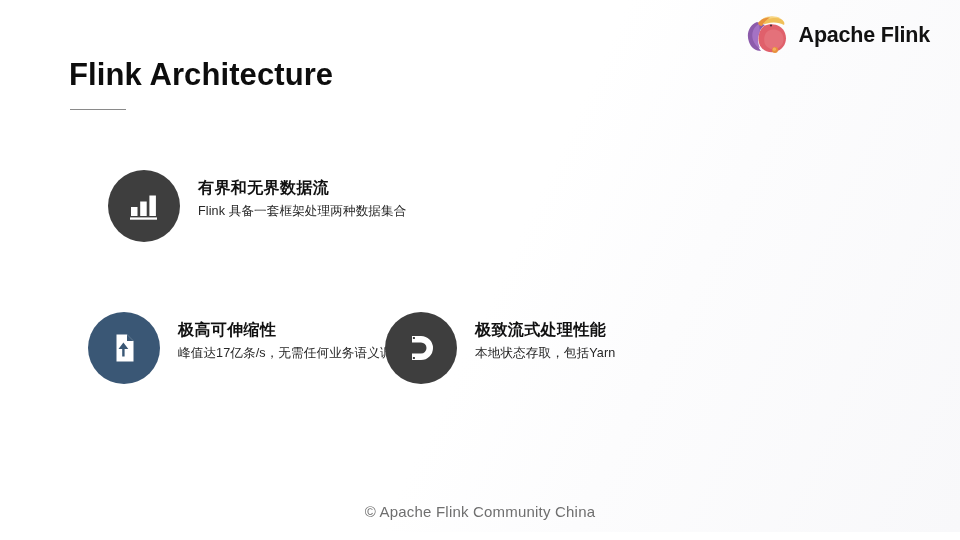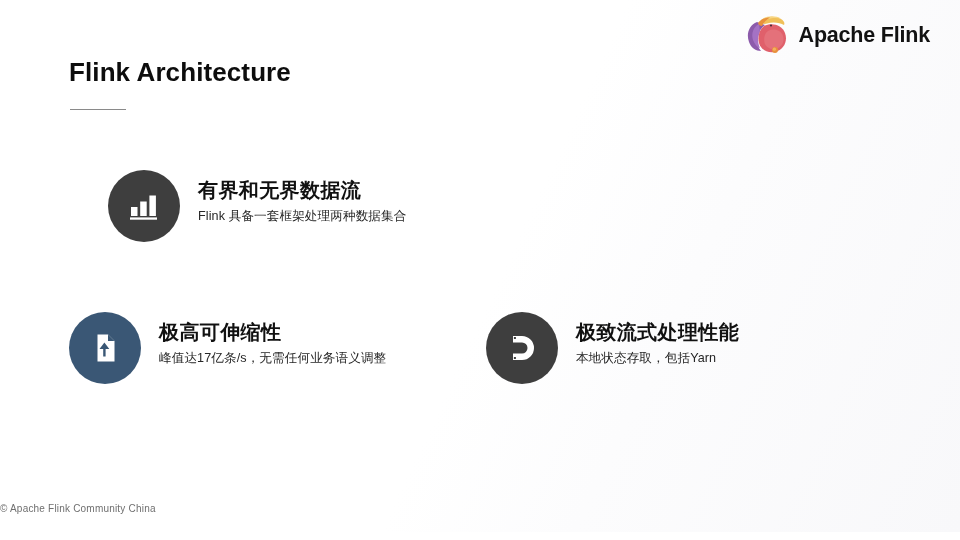--- a/index.html
+++ b/index.html
@@ -42,21 +42,21 @@
     color: #121212;
     letter-spacing: -0.2px;
     white-space: nowrap;
   }
 
   
   .title {
     position: absolute;
     left: 69px;
     top: 57px;
-    font-size: 26px;
+    font-size: 31px;
     font-weight: bold;
     color: #0d0d0d;
     letter-spacing: 0.1px;
   }
   .title-rule {
     position: absolute;
     left: 70px;
     top: 109px;
     width: 56px;
     height: 1px;
@@ -74,22 +74,22 @@
     display: flex;
     height: 142px;
   }
   .feature {
     display: flex;
     align-items: flex-start;
     box-sizing: border-box;
   }
   .feature.col-left  { width: 380px; padding-left: 108px; }
   .feature.col-right { width: 460px; padding-left: 7px; }
-  .row-2 .feature.col-left  { padding-left: 69px; }
-  .row-2 .feature.col-right { padding-left: 5px; justify-content: center; }
+  .row-2 .feature.col-left  { padding-left: 88px; }
+  .row-2 .feature.col-right { padding-left: 5px; }
 
   .badge {
     flex: 0 0 auto;
     width: 72px;
     height: 72px;
     border-radius: 50%;
     display: flex;
     align-items: center;
     justify-content: center;
     margin-top: 2px;
@@ -97,21 +97,21 @@
   .badge.dark { background: #3e3e3e; }
   .badge.blue { background: #3a5775; }
 
   .badge svg { display: block; }
 
   .feat-text {
     margin-left: 18px;
     padding-top: 10px;
   }
   .feat-title {
-    font-size: 20px;
+    font-size: 16px;
     font-weight: bold;
     color: #111111;
     letter-spacing: 0.4px;
     line-height: 1.25;
     white-space: nowrap;
   }
   .feat-desc {
     margin-top: 5px;
     font-size: 12.6px;
     color: #262626;
@@ -119,21 +119,22 @@
     line-height: 1.3;
     white-space: nowrap;
   }
 
   
   .footer {
     position: absolute;
     left: 0;
     right: 0;
     top: 503px;
-    font-size: 10px;
+    text-align: center;
+    font-size: 15px;
     color: #6f6f6f;
     letter-spacing: 0.2px;
   }
 </style>
 </head>
 <body>
 
 <div class="slide">
 
   <div class="brand">

